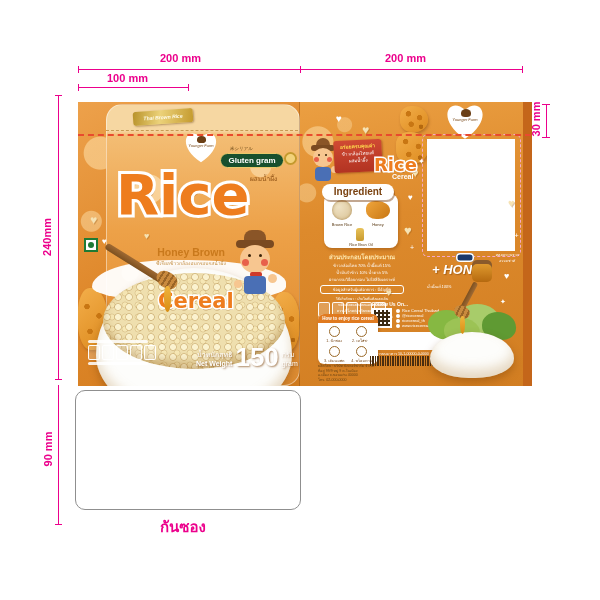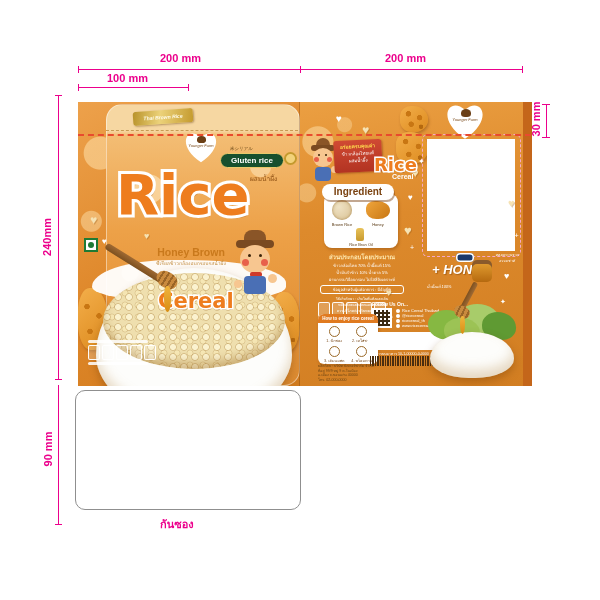--- a/index.html
+++ b/index.html
@@ -116,21 +116,21 @@
   .howto .step{color:#7a4a1a;font-size:3.8px;text-align:center;}
   .howto .step i{display:block;width:9px;height:9px;margin:1px auto;border:1px solid #9a6a2a;border-radius:50%;}
   .barcode{background:repeating-linear-gradient(90deg,#4a2e10 0 1px,transparent 1px 2px,#4a2e10 2px 4px,transparent 4px 5px);}
   .window{background:#fff;}
   .diecut{border:1.5px dashed #f6a9c9;border-radius:6px;}
   .salad-leaf{border-radius:50% 60% 45% 55%;}
   .tiny-brown{color:#6b4414;font-size:3.6px;line-height:1.3;}
   .callout{color:#fff;font-size:3.8px;font-style:italic;text-align:center;}
   
   .gusset{left:75px;top:390px;width:224px;height:118px;background:#fff;border:1.5px solid #8f8f8f;border-radius:10px;}
-  .gusset-label{color:#ec008c;font-weight:bold;font-size:11px;}
+  .gusset-label{color:#ec008c;font-weight:bold;font-size:15px;}
   .nw{color:#fff;text-shadow:1px 1px 2px rgba(120,60,0,.6);}
 </style>
 </head>
 <body>
 
 <div class="canvas">
 
   <div class="abs dim" style="left:160px;top:52px;">200 mm</div>
   <div class="abs dim" style="left:385px;top:52px;">200 mm</div>
   <div class="abs dline" style="left:78px;top:69px;width:445px;height:1px;"></div>
@@ -168,21 +168,21 @@
 
     <div class="abs heart-logo" style="left:105px;top:28px;width:36px;height:36px;">
       <svg width="36" height="34" viewBox="0 0 32 29">
         <path d="M16 28 C-7 13 4 -5 16 6 C28 -5 39 13 16 28Z" fill="#ffffff"></path>
       </svg>
       <div class="tree" style="left:14px;top:6px;width:9px;height:7px;"></div>
       <div class="brand" style="top:14px;">Younger Farm</div>
     </div>
 
     <div class="abs" style="left:152px;top:44px;font-size:4.5px;color:#6b4a1a;">米シリアル</div>
-    <div class="abs gluten" style="left:142px;top:51px;width:62px;height:13px;">Gluten rice</div>
+    <div class="abs gluten" style="left:142px;top:51px;width:62px;height:13px;">Gluten gram</div>
     <div class="abs" style="left:206px;top:50px;width:13px;height:13px;border-radius:50%;background:radial-gradient(circle at 50% 50%,#f2d27a 0 4px,#c49a2e 5px);"></div>
     <div class="abs" style="left:172px;top:72px;font-size:6.5px;color:#8a4c10;">ผสมน้ำผึ้ง</div>
 
     <div class="abs bubble" style="left:38px;top:60px;font-size:56px;z-index:4;">
       <span class="bg">Rice</span><span class="fg">Rice</span>
     </div>
     <div class="abs bubble small" style="left:80px;top:122px;font-size:21px;z-index:4;">
       <span class="bg">Cereal</span><span class="fg">Cereal</span>
     </div>
     <div class="abs" style="left:68px;top:144px;width:90px;text-align:center;font-size:10.5px;font-weight:bold;color:#c9791c;z-index:4;">Honey Brown</div>
@@ -226,20 +226,31 @@
       <div class="gda">
           <b></b>
           <b></b>
           <b></b>
           <b></b>
           <b></b>
         </div>
       <div style="width:60px;height:3px;background:rgba(255,255,255,.85);border-radius:2px;margin-top:2px;"></div>
     </div>
 
+    <div class="abs nw" style="left:118px;top:240px;z-index:6;display:flex;align-items:center;gap:3px;">
+      <div style="text-align:right;">
+        <div style="font-size:7px;">น้ำหนักสุทธิ</div>
+        <div style="font-size:7px;font-weight:bold;">Net Weight</div>
+      </div>
+      <div style="font-size:26px;font-weight:bold;">150</div>
+      <div>
+        <div style="font-size:7px;">กรัม</div>
+        <div style="font-size:7px;">gram</div>
+      </div>
+    </div>
   </div>
 
   <div class="abs panel-back">
 
     <div class="abs honeycomb" style="left:100px;top:4px;width:28px;height:26px;"></div>
     <div class="abs heart-logo" style="left:144px;top:0px;width:42px;height:40px;">
       <svg width="42" height="38" viewBox="0 0 32 29">
         <path d="M16 28 C-7 13 4 -5 16 6 C28 -5 39 13 16 28Z" fill="#ffffff"></path>
       </svg>
       <div class="tree" style="left:17px;top:7px;width:10px;height:8px;"></div>

